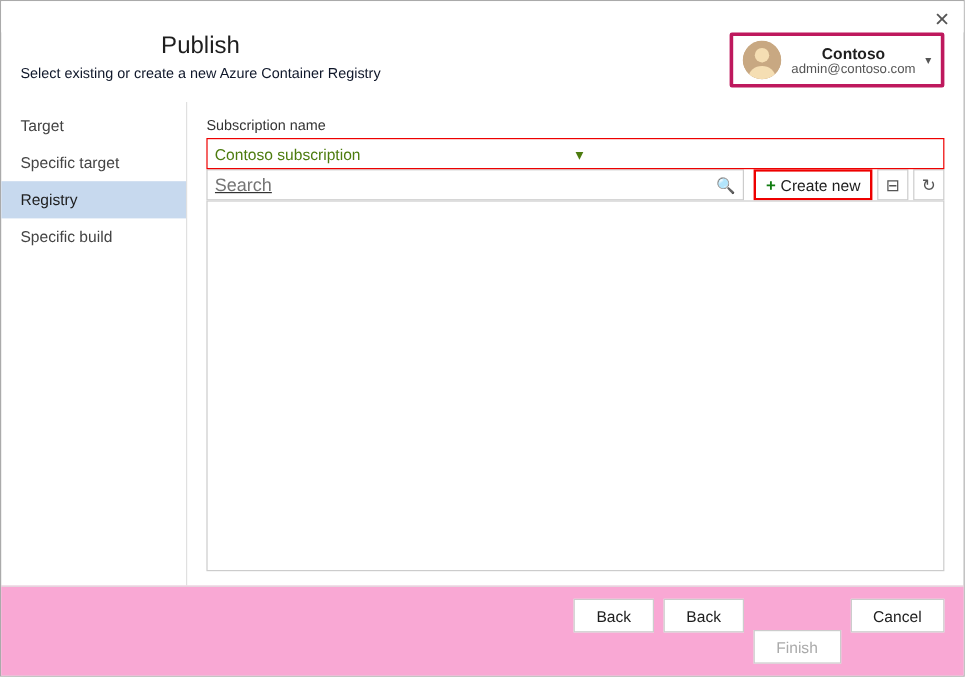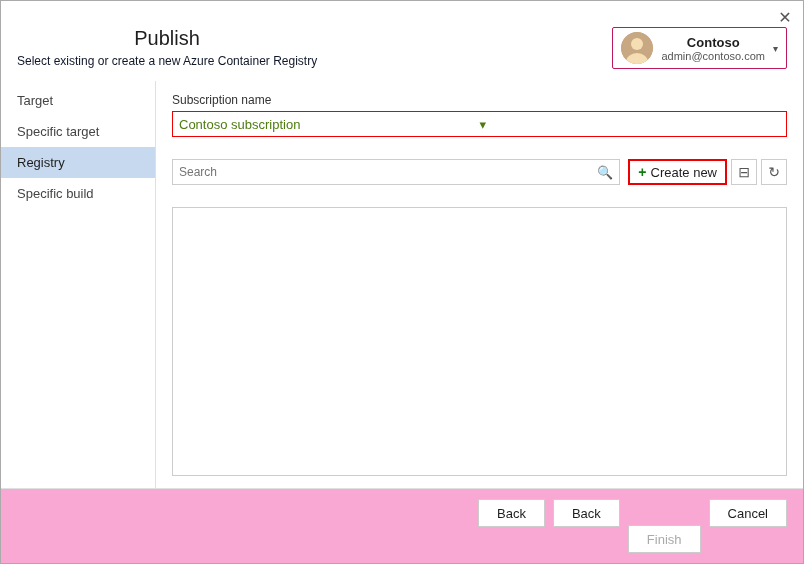--- a/index.html
+++ b/index.html
@@ -55,21 +55,21 @@
       margin-bottom: 4px;
     }
     .dialog-subtitle {
       font-size: 12px;
       color: #0f172a;
     }
     .user-info {
       display: flex;
       align-items: center;
       gap: 8px;
-      border: 1px solid #be185d;
+      border: 3px solid #be185d;
       padding: 4px 8px;
       border-radius: 2px;
       cursor: pointer;
     }
     .avatar {
       width: 32px;
       height: 32px;
       border-radius: 50%;
       background: #c8a882;
       display: flex;
@@ -116,21 +116,21 @@
     }
     .sidebar-item.active {
       background: #c7d9ee;
       color: #1e1e1e;
     }
     .main-content {
       flex: 1;
       padding: 12px 16px;
       display: flex;
       flex-direction: column;
-      gap: 22px;
+      gap: 0;
       overflow: hidden;
     }
     .subscription-section {}
     .field-label {
       font-size: 12px;
       color: #333;
       margin-bottom: 4px;
     }
     .subscription-dropdown {
       display: flex;
@@ -163,23 +163,24 @@
       border: 1px solid #ccc;
       height: 26px;
       flex: 1;
       padding: 0 6px;
       background: #fff;
     }
     .search-box input {
       border: none;
       outline: none;
       flex: 1;
-      font-size: 12px;
+      font-size: 15px;
       font-family: inherit;
       color: #333;
+      text-decoration: underline;
     }
     .search-icon {
       color: #666;
       font-size: 13px;
     }
     .action-buttons {
       display: flex;
       align-items: center;
       gap: 4px;
     }

